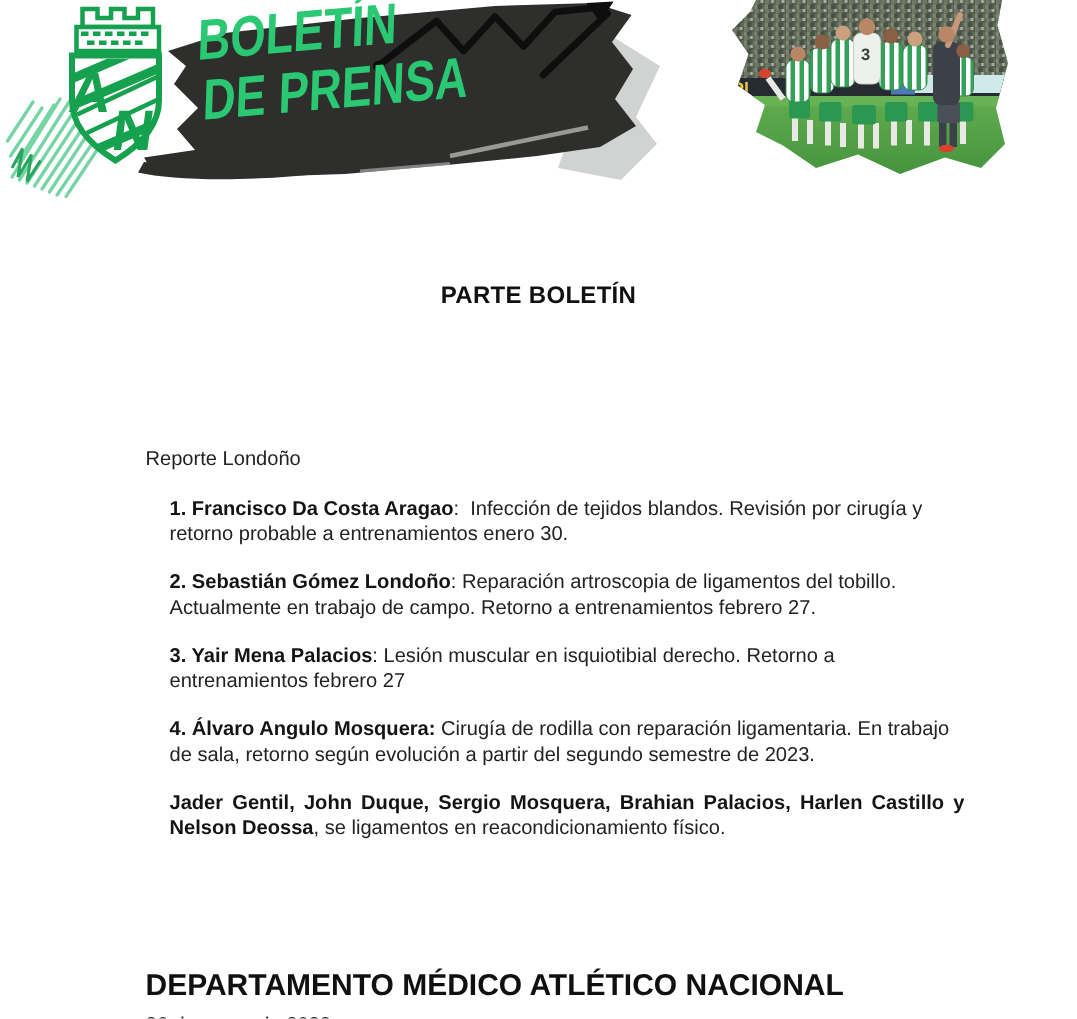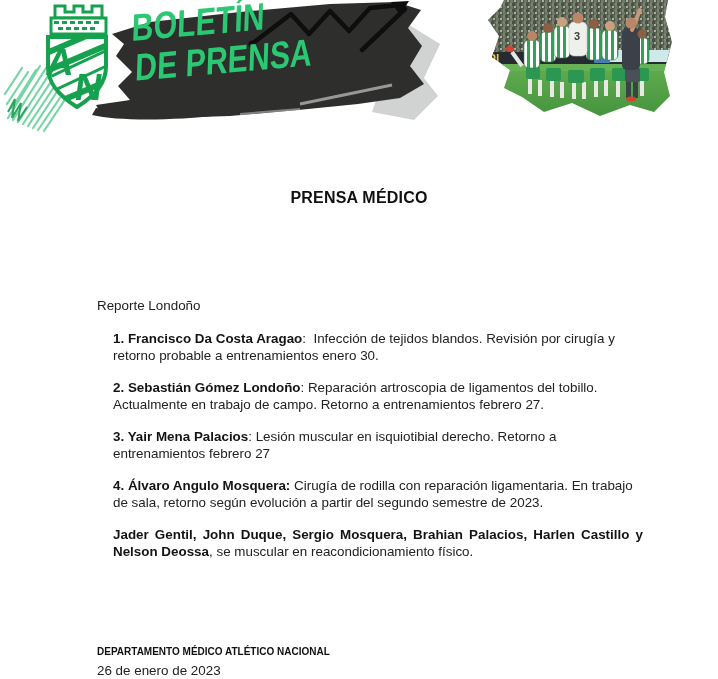--- a/index.html
+++ b/index.html
@@ -35,21 +35,21 @@
     font-size:13.4px;line-height:17px;color:#222;
   }
   .report p{margin:0 0 15px 16px;}
   .report p.meta{margin:0;}
   .report p.meta-last{margin:0 0 16px 0;}
   .report .b{font-weight:bold;color:#141414;}
   .report p.justify{text-align:justify;}
   .footer{
     position:absolute;left:97px;top:646px;width:546px;
   }
-  .footer .dept{font-size:10px;font-weight:bold;color:#101010;margin:0;}
+  .footer .dept{font-size:20px;font-weight:bold;color:#101010;margin:0;}
   .footer .date{font-size:13.4px;color:#222;margin:6px 0 0 0;}
 </style>
 </head>
 <body>
 
 <div class="header">
 
   <svg class="decor-svg" width="718" height="150" viewBox="0 0 718 150">
 
     <g>
@@ -214,32 +214,32 @@
         <circle cx="96" cy="18" r="5.5" fill="#b98768"></circle>
         <circle cx="112" cy="24" r="5" fill="#8a5f43"></circle>
         <circle cx="128" cy="26" r="5" fill="#caa07f"></circle>
         <circle cx="149" cy="23" r="5.5" fill="#b98768"></circle>
         <circle cx="160" cy="34" r="4.5" fill="#8a5f43"></circle>
       </g>
     </g>
   </svg>
 </div>
 
-<div class="doc-heading">PRENSA MÉDICO</div>
+<div class="doc-heading">PARTE BOLETÍN</div>
 
 <div class="report">
   <p class="meta meta-last">Reporte Londoño</p>
 
   <p><span class="b">1. Francisco Da Costa Aragao</span><span>:&nbsp; Infección de tejidos blandos. Revisión por cirugía y retorno probable a entrenamientos enero 30.</span></p>
 
   <p><span class="b">2. Sebastián Gómez Londoño</span><span>: Reparación artroscopia de ligamentos del tobillo. Actualmente en trabajo de campo. Retorno a entrenamientos febrero 27.</span></p>
 
   <p><span class="b">3. Yair Mena Palacios</span><span>: Lesión muscular en isquiotibial derecho. Retorno a entrenamientos febrero 27</span></p>
 
   <p><span class="b">4. Álvaro Angulo Mosquera:</span><span> Cirugía de rodilla con reparación ligamentaria. En trabajo de sala, retorno según evolución a partir del segundo semestre de 2023.</span></p>
 
-  <p class="justify"><span class="b">Jader Gentil, John Duque, Sergio Mosquera, Brahian Palacios, Harlen Castillo y Nelson Deossa</span><span>, se muscular en reacondicionamiento físico.</span></p>
+  <p class="justify"><span class="b">Jader Gentil, John Duque, Sergio Mosquera, Brahian Palacios, Harlen Castillo y Nelson Deossa</span><span>, se ligamentos en reacondicionamiento físico.</span></p>
 </div>
 
 <div class="footer">
   <p class="dept">DEPARTAMENTO MÉDICO ATLÉTICO NACIONAL</p>
   <p class="date">26 de enero de 2023</p>
 </div>
 
 </body></html>

